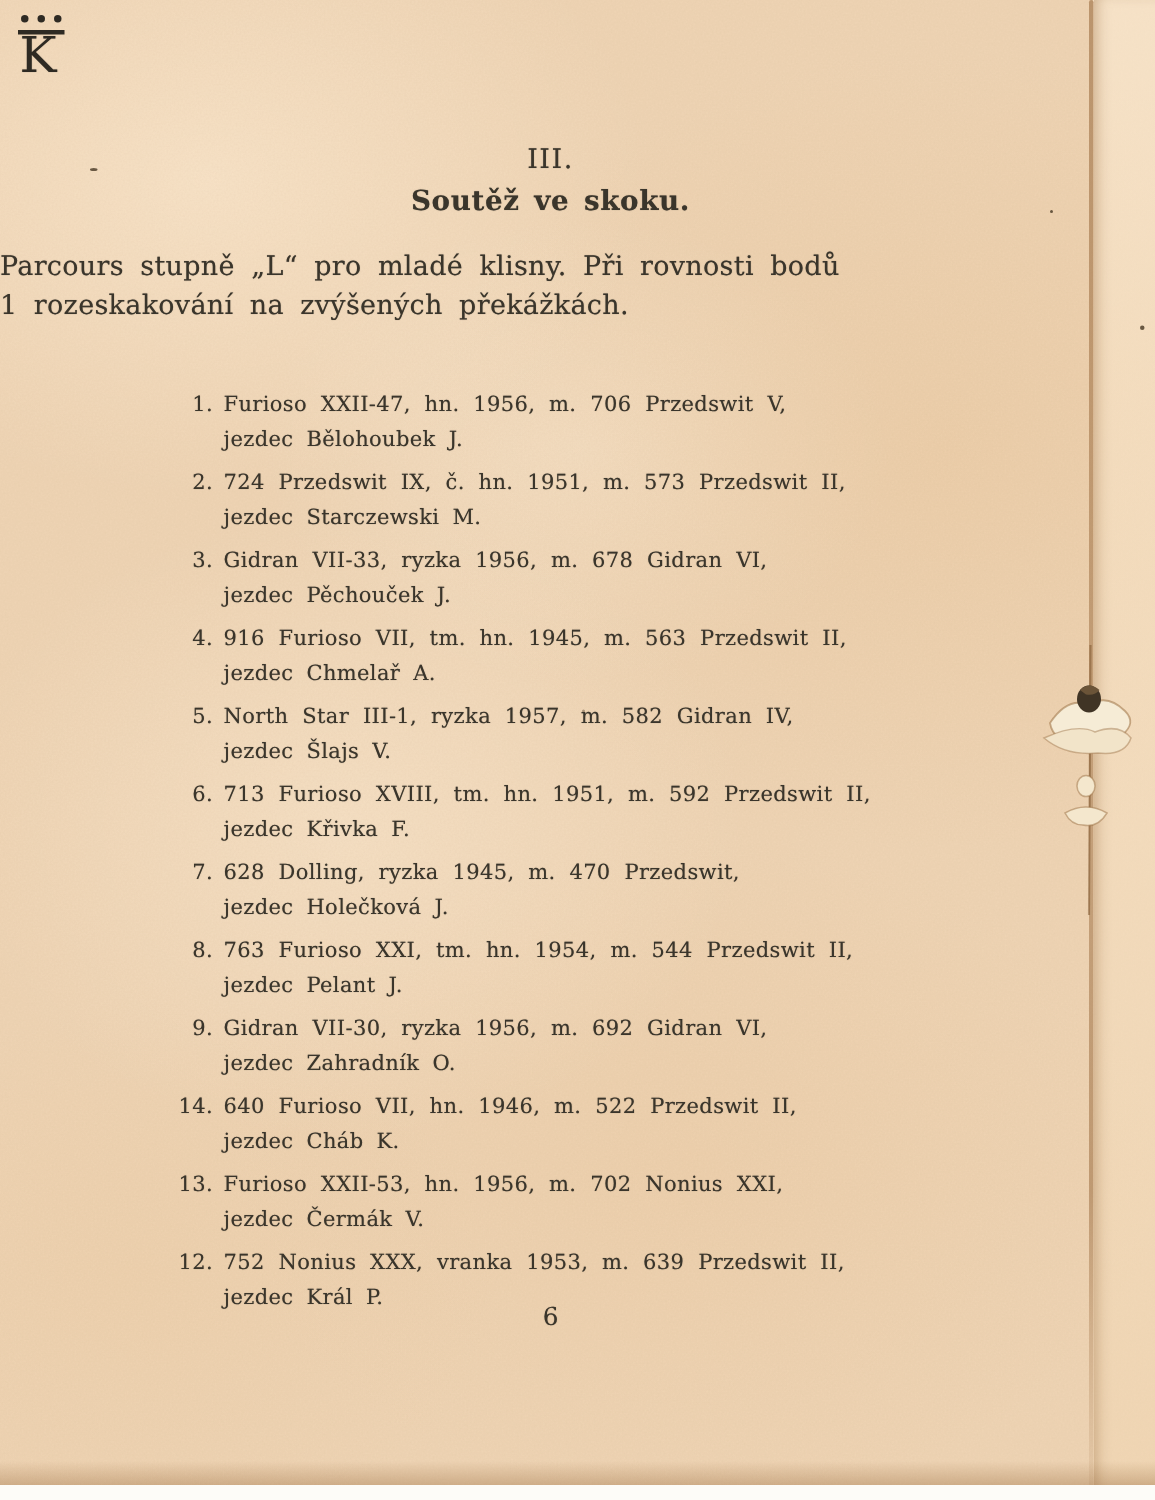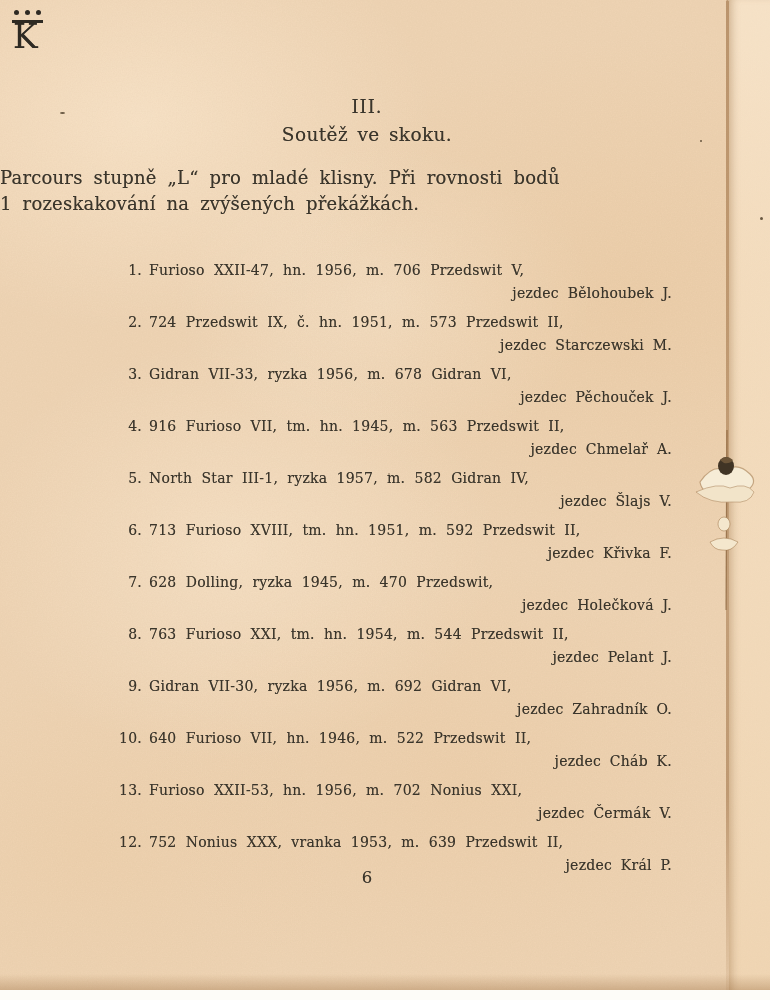--- a/index.html
+++ b/index.html
@@ -66,40 +66,40 @@
   .ink { text-shadow: 0 0 .6px rgba(58,53,43,.55); }
 
   .content { position: absolute; left: 0; top: 0; width: 734px; }
 
   .section-number {
     position: absolute; top: 96px; width: 100%;
     text-align: center; font-size: 18px; letter-spacing: 1px;
   }
   .doc-title {
     position: absolute; top: 124px; width: 100%;
-    text-align: center; font-size: 18.5px; font-weight: normal; letter-spacing: .4px;
+    text-align: center; font-size: 18.5px; font-weight: bold; letter-spacing: .4px;
     word-spacing: 3px;
   }
   .intro {
     position: absolute; top: 165px; width: 100%;
     font-size: 18px; line-height: 26px;
     word-spacing: 5px; letter-spacing: .2px;
   }
 
   ol.entries {
     position: absolute; top: 243px; left: 96px; width: 560px;
     margin: 16px; padding: 0; list-style: none;
     font-size: 14px; letter-spacing: .25px;
   }
   ol.entries li { margin: 0 0 6px 0; line-height: 23px; }
   .entry-line1 { word-spacing: 4.5px; white-space: nowrap; }
   .entry-num {
     display: inline-block; width: 30px; text-align: right; margin-right: 7px;
   }
-  .entry-rider { padding-left: 37px; word-spacing: 4px; text-align: right; }
+  .entry-rider { padding-left: 37px; word-spacing: 4px; }
 
   .page-number {
     position: absolute; top: 868px; width: 100%;
     text-align: center; font-size: 16.5px;
   }
 
   .speck { position: absolute; border-radius: 50%; background: rgba(70,55,35,.8); }
 
   .staple-art { position: absolute; left: 680px; top: 430px; }
 </style>
@@ -163,21 +163,21 @@
     </li>
     <li>
       <div class="entry-line1 ink"><span class="entry-num">8.</span><span>763 Furioso XXI, tm. hn. 1954, m. 544 Przedswit II,</span></div>
       <div class="entry-rider ink">jezdec Pelant J.</div>
     </li>
     <li>
       <div class="entry-line1 ink"><span class="entry-num">9.</span><span>Gidran VII-30, ryzka 1956, m. 692 Gidran VI,</span></div>
       <div class="entry-rider ink">jezdec Zahradník O.</div>
     </li>
     <li>
-      <div class="entry-line1 ink"><span class="entry-num">10.</span><span>640 Furioso VII, hn. 1946, m. 522 Przedswit II,</span></div>
+      <div class="entry-line1 ink"><span class="entry-num">14.</span><span>640 Furioso VII, hn. 1946, m. 522 Przedswit II,</span></div>
       <div class="entry-rider ink">jezdec Cháb K.</div>
     </li>
     <li>
       <div class="entry-line1 ink"><span class="entry-num">13.</span><span>Furioso XXII-53, hn. 1956, m. 702 Nonius XXI,</span></div>
       <div class="entry-rider ink">jezdec Čermák V.</div>
     </li>
     <li>
       <div class="entry-line1 ink"><span class="entry-num">12.</span><span>752 Nonius XXX, vranka 1953, m. 639 Przedswit II,</span></div>
       <div class="entry-rider ink">jezdec Král P.</div>
     </li>

